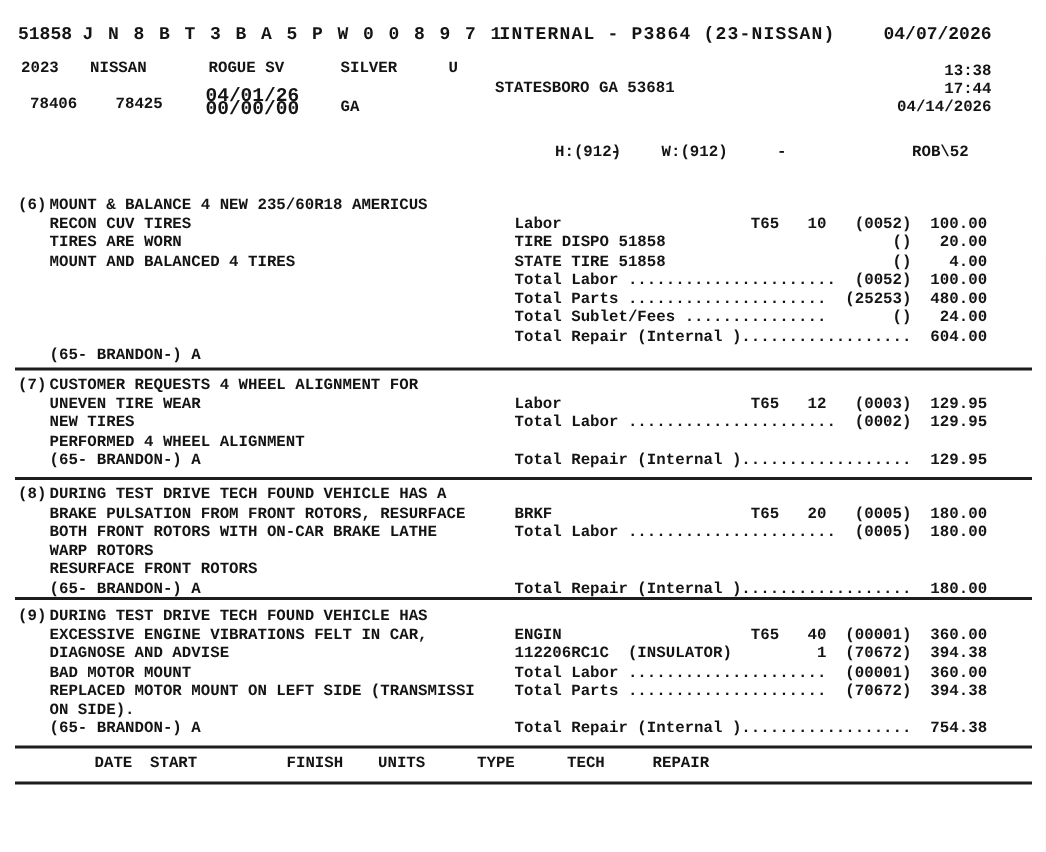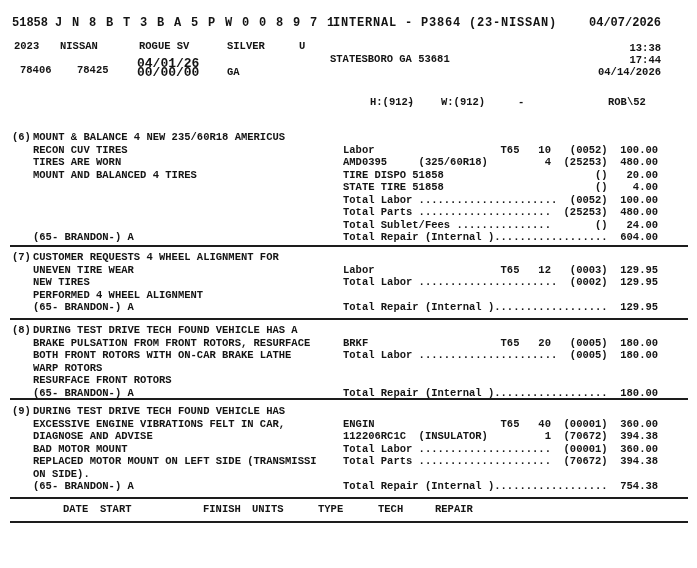--- a/index.html
+++ b/index.html
@@ -76,21 +76,20 @@
       <div class="ln">MOUNT AND BALANCED 4 TIRES</div>
       <div class="ln"></div>
       <div class="ln"></div>
       <div class="ln"></div>
       <div class="ln"></div>
       <div class="ln">(65- BRANDON-) A</div>
     </div>
     <div class="col-right">
       <div class="ln"></div>
       <div class="ln">Labor                    T65   10   (0052)  100.00</div>
-      <div class="ln">AMD0395     (325/60R18)         4  (25253)  480.00</div>
       <div class="ln">TIRE DISPO 51858                        ()   20.00</div>
       <div class="ln">STATE TIRE 51858                        ()    4.00</div>
       <div class="ln">Total Labor ......................  (0052)  100.00</div>
       <div class="ln">Total Parts .....................  (25253)  480.00</div>
       <div class="ln">Total Sublet/Fees ...............       ()   24.00</div>
       <div class="ln">Total Repair (Internal )..................  604.00</div>
     </div>
   </div>
   <div class="rule" style="top:245px;"></div>
 
@@ -153,21 +152,21 @@
       <div class="ln">Total Parts .....................  (70672)  394.38</div>
       <div class="ln"></div>
       <div class="ln">Total Repair (Internal )..................  754.38</div>
     </div>
   </div>
 
   <div class="rule" style="top:497px;"></div>
   <div class="footer-row" style="top:503px;">
     <span class="fcol" style="left:20px;margin-left:43px;">DATE</span>
     <span class="fcol" style="left:100px;">START</span>
-    <span class="fcol" style="left:190px;padding-left:13px;">FINISH</span>
+    <span class="fcol" style="left:178px;padding-left:13px;">FINISH</span>
     <span class="fcol" style="left:252px;">UNITS</span>
     <span class="fcol" style="left:318px;">TYPE</span>
     <span class="fcol" style="left:378px;">TECH</span>
     <span class="fcol" style="left:435px;">REPAIR</span>
   </div>
   <div class="rule" style="top:521px;"></div>
 
 </div>
 
 </body></html>

